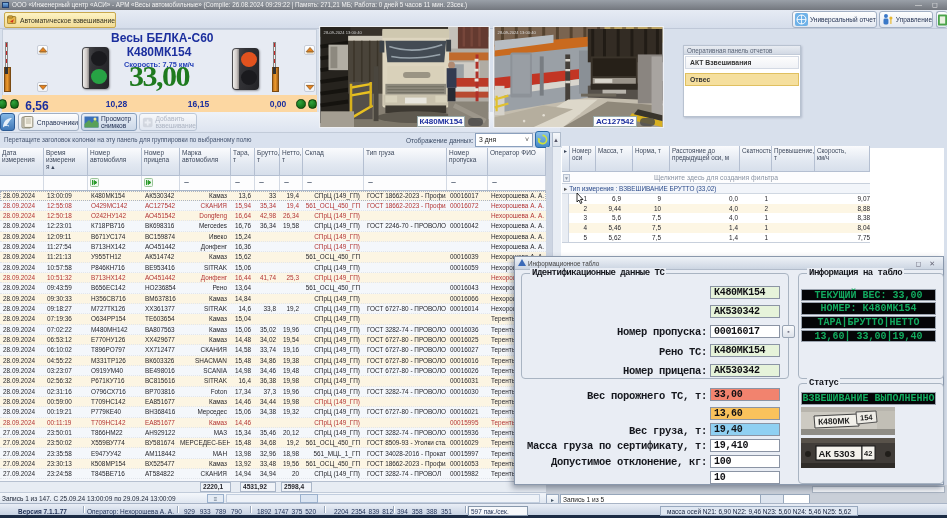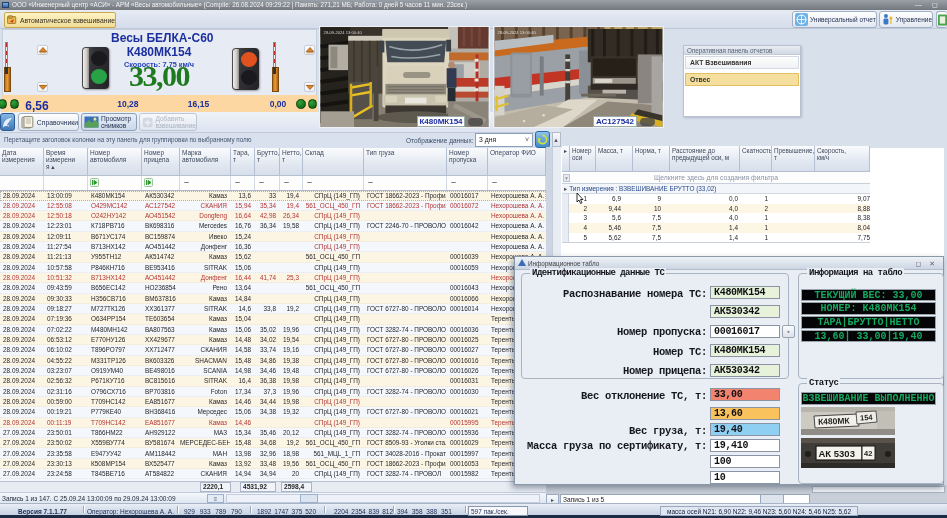--- a/index.html
+++ b/index.html
@@ -105,21 +105,21 @@
 <div class="a arrbtn" style="left:304px;top:82px;width:11px;height:10px">
     <svg width="10" height="8" viewBox="0 0 10 8.5" style="display:block;margin:0 auto">
       <path d="M1 2.5 L9 2.5 L5 7 Z" fill="#e8821c" stroke="#7a4a10" stroke-width="0.7"></path>
     </svg>
   </div>
 <div class="a gcirc" style="left:-2.2px;top:99px;width:9.5px;height:9.5px"></div>
 <div class="a gcirc" style="left:9.8px;top:99px;width:9.5px;height:9.5px"></div>
 <div class="a gcirc" style="left:296.3px;top:99px;width:9.5px;height:9.5px"></div>
 <div class="a gcirc" style="left:307.8px;top:99px;width:9.5px;height:9.5px"></div>
 <div class="a" style="left:15.0px;top:99px;width:44px;text-align:center;font-weight:bold;font-size:12px;color:#1c2f9e">6,56</div>
-<div class="a" style="left:94.5px;top:99px;width:44px;text-align:right;font-weight:bold;font-size:8.5px;color:#1c2f9e">10,28</div>
+<div class="a" style="left:94.5px;top:99px;width:44px;text-align:center;font-weight:bold;font-size:8.5px;color:#1c2f9e">10,28</div>
 <div class="a" style="left:176.5px;top:99px;width:44px;text-align:center;font-weight:bold;font-size:8.5px;color:#1c2f9e">16,15</div>
 <div class="a" style="left:256.0px;top:99px;width:44px;text-align:center;font-weight:bold;font-size:8.5px;color:#1c2f9e">0,00</div>
 <div class="a" style="left:0;top:112px;width:560px;height:20px;background:linear-gradient(#eef2f8,#dde4f0)"></div>
 <div class="a" style="left:0px;top:113px;width:15px;height:18px;background:linear-gradient(#85b8e6,#4078b8);border:1px solid #2c5a94;border-radius:3px;display:flex;align-items:center;justify-content:center">
  <svg width="11" height="12" viewBox="0 0 11 12">
       <path d="M1 10 C2 4 6 2 10 2 C7 5 6 8 4 10 Z" fill="#e8f0fa"></path>
       <path d="M1 11 C3 9 5 9 7 10" stroke="#e8f0fa" fill="none"></path>
     </svg>
   </div>
 <div class="btn a" style="left:18px;top:113px;width:61px;height:18px">
@@ -764,41 +764,41 @@
  </div>
  <div class="a grp" style="left:6px;top:16px;width:268px;height:106px">
       <span class="grplab">Идентификационные данные ТС</span>
     </div>
  <div class="a grp" style="left:283px;top:16px;width:146px;height:106px">
       <span class="grplab">Информация на табло</span>
     </div>
  <div class="a grp" style="left:283px;top:126px;width:146px;height:101px">
       <span class="grplab">Статус</span>
     </div>
-<div class="mlab" style="left:10px;top:30.5px;width:182px">Распознавание номера ТС:</div>
     <div class="mval" style="left:195px;top:29.0px;width:70px;height:13px;background:#e6f3da">К480МК154</div>
     <div class="mval" style="left:195px;top:48.4px;width:70px;height:13px;background:#e6f3da">АК530342</div>
     <div class="mlab" style="left:10px;top:69.3px;width:182px">Номер пропуска:</div>
     <div class="mval" style="left:195px;top:67.8px;width:70px;height:13px;background:#ffffff">00016017</div>
-    <div class="mlab" style="left:10px;top:88.7px;width:182px">Номер ТС:</div>
+    <div class="mlab" style="left:10px;top:88.7px;width:182px">Рено ТС:</div>
     <div class="mval" style="left:195px;top:87.2px;width:70px;height:13px;background:#e6f3da">К480МК154</div>
     <div class="mlab" style="left:10px;top:108.1px;width:182px">Номер прицепа:</div>
     <div class="mval" style="left:195px;top:106.6px;width:70px;height:13px;background:#e6f3da">АК530342</div>
     <div class="a" style="left:267px;top:68px;width:13px;height:13px;background:linear-gradient(#fafbfc,#dde2ea);border:1px solid #98a4b4;border-radius:2px;font-size:7px;text-align:center;line-height:12px;color:#778">▪</div>
     <div class="led" style="left:286px;top:31.5px;width:135px;height:12.5px;font-size:10px;line-height:12px">ТЕКУЩИЙ ВЕС: 33,00</div>
     <div class="led" style="left:286px;top:45.3px;width:135px;height:12.5px;font-size:10px;line-height:12px">НОМЕР: К480МК154</div>
     <div class="led" style="left:286px;top:59.1px;width:135px;height:12.5px;font-size:10px;line-height:12px">ТАРА|БРУТТО|НЕТТО</div>
     <div class="led" style="left:286px;top:72.9px;width:135px;height:12.5px;font-size:10px;line-height:12px">13,60| 33,00|19,40</div>
-    <div class="mlab" style="left:10px;top:132.5px;width:182px">Вес отклонение ТС, т:</div>
+    <div class="mlab" style="left:10px;top:132.5px;width:182px">Вес порожнего ТС, т:</div>
     <div class="mval" style="left:195px;top:131.0px;width:70px;height:13px;background:#f2836e">33,00</div>
     <div class="mval" style="left:195px;top:150.0px;width:70px;height:13px;background:#f9c25c">13,60</div>
     <div class="mlab" style="left:10px;top:167.5px;width:182px">Вес груза, т:</div>
     <div class="mval" style="left:195px;top:166.0px;width:70px;height:13px;background:#8fd0f2">19,40</div>
     <div class="mlab" style="left:10px;top:183.0px;width:182px">Масса груза по сертификату, т:</div>
     <div class="mval" style="left:195px;top:181.5px;width:70px;height:13px;background:#ffffff">19,410</div>
+    <div class="mlab" style="left:10px;top:199.0px;width:182px">Допустимое отклонение, кг:</div>
     <div class="mval" style="left:195px;top:197.5px;width:70px;height:13px;background:#ffffff">100</div>
     <div class="mval" style="left:195px;top:214.0px;width:70px;height:13px;background:#ffffff">10</div>
  <div class="led" style="left:286px;top:135px;width:135px;height:13px;font-size:10px;line-height:12.5px;letter-spacing:0">ВЗВЕШИВАНИЕ ВЫПОЛНЕННО</div>
  <svg class="a" style="left:286px;top:150px" width="94" height="28" viewBox="0 0 94 28">
   <rect width="94" height="28" fill="#cdcac2"></rect>
   <rect x="0" y="0" width="94" height="5" fill="#b8b5ad"></rect>
   <rect x="0" y="22" width="94" height="6" fill="#8f8d86"></rect>
   <rect x="76" y="4" width="18" height="18" fill="#c2bfb6"></rect>
   <polygon points="13,9 57,7 58,19 14,21" fill="#f2f0ea" stroke="#444" stroke-width="1"></polygon>
   <polygon points="55,5 75,4 76,15 56,17" fill="#eeece6" stroke="#444" stroke-width="0.9"></polygon>

